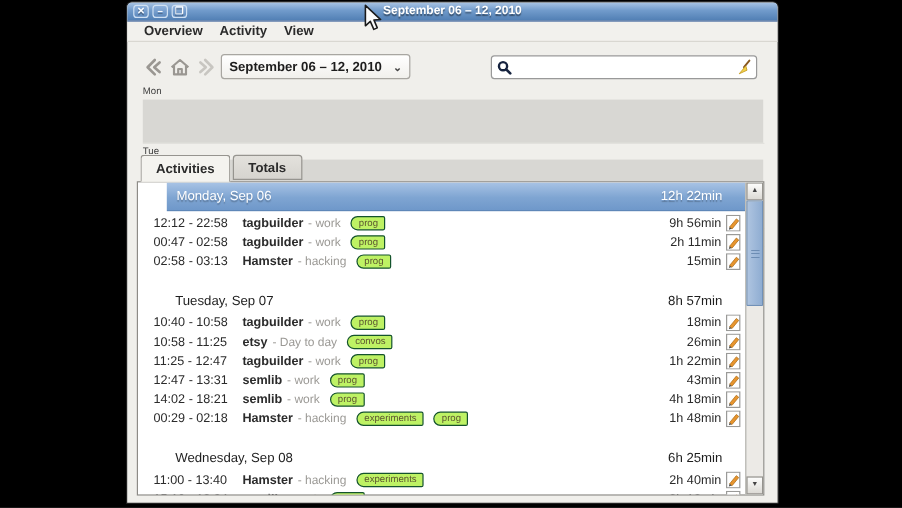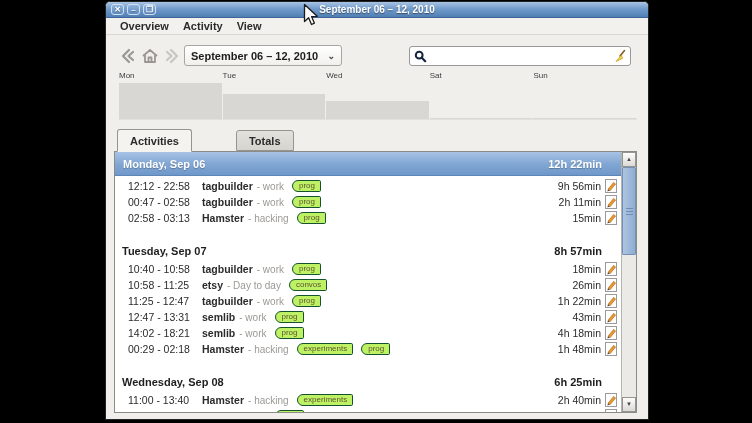--- a/index.html
+++ b/index.html
@@ -35,40 +35,40 @@
               border-radius:3px; display:flex; align-items:center; padding:0 6px;
               font-size:11px; font-weight:bold; color:#1d1d1d; cursor:default; }
   .dropdown .chev { margin-left:auto; font-size:9px; color:#444; }
   .searchbox { position:absolute; left:303px; top:10px; width:222px; height:20px;
                background:#fff; border:1px solid #999; border-radius:3px;
                display:flex; align-items:center; padding:0 4px; }
   .searchbox input { flex:1; border:none; outline:none; font-size:11px; height:14px;
                      font-family:"Liberation Sans", sans-serif; background:transparent; }
 
   
-  .chart { position:absolute; left:13px; top:68px; width:518px; height:50px; display:flex; }
+  .chart { position:absolute; left:13px; top:68px; width:518px; height:50px; display:flex;flex-direction:column; }
   .chart-col { flex:1; display:flex; flex-direction:column; position:relative; }
   .chart-label { font-size:8px; color:#3c3c3c; height:13px; line-height:11px; }
   .chart-barwrap { flex:1; display:flex; flex-direction:column; justify-content:flex-end;
                    padding-right:1px; border-bottom:1px solid #e2e1dd; }
   .chart-bar { background:#d8d7d3; width:100%; }
 
   
-  .tabs { position:absolute; left:11px; top:127px; display:flex; align-items:center; z-index:3;gap:42px; }
+  .tabs { position:absolute; left:11px; top:127px; display:flex; align-items:flex-start; z-index:3; }
   .tab { font-size:11px; font-weight:bold; color:#2b2b2b; border:1px solid #96948f;
          padding:4px 12px 3px; border-radius:3px 3px 0 0; cursor:default; }
   .tab.active { background:#f4f3ef; border-bottom:1px solid #f4f3ef; padding:5px 12px 4px; }
   .tab.inactive { background:linear-gradient(#e3e1dc,#d6d4cf); margin-left:2px; }
 
   
   .list-frame { position:absolute; left:8px; top:149px; width:523px; height:262px;
                 background:#fff; border:1px solid #8d8b86; display:flex; overflow:hidden; }
   .list-content { flex:1; overflow:hidden; }
-  .day-header { display:flex; align-items:center; font-size:11px; font-weight:bold;
-                color:#1e1e1e; height:22px; padding:6px 19px 0 7px; }
+  .day-header { display:flex; align-items:center; font-size:11px; font-weight:normal;
+                color:#1e1e1e; height:22px; padding:6px 19px 0 7px;margin-left:24px; }
   .day-header.selected { height:24px; padding:0 19px 0 8px; color:#fff;
       background:linear-gradient(#a8c3e5 0%, #7fa5d2 55%, #6f98ca 100%);
       border-bottom:1px solid #5e87b8; text-shadow:0 1px 1px rgba(0,0,0,.25); }
   .day-total { margin-left:auto; }
   .day-entries { padding-top:2px; }
   .day-section { margin-bottom:11px; }
   .entry-row { display:flex; align-items:center; height:16px; padding:0 3px 0 13px;
                font-size:10.5px; color:#2b2b2b; }
   .e-time { width:74px; }
   .e-activity { font-weight:bold; }

